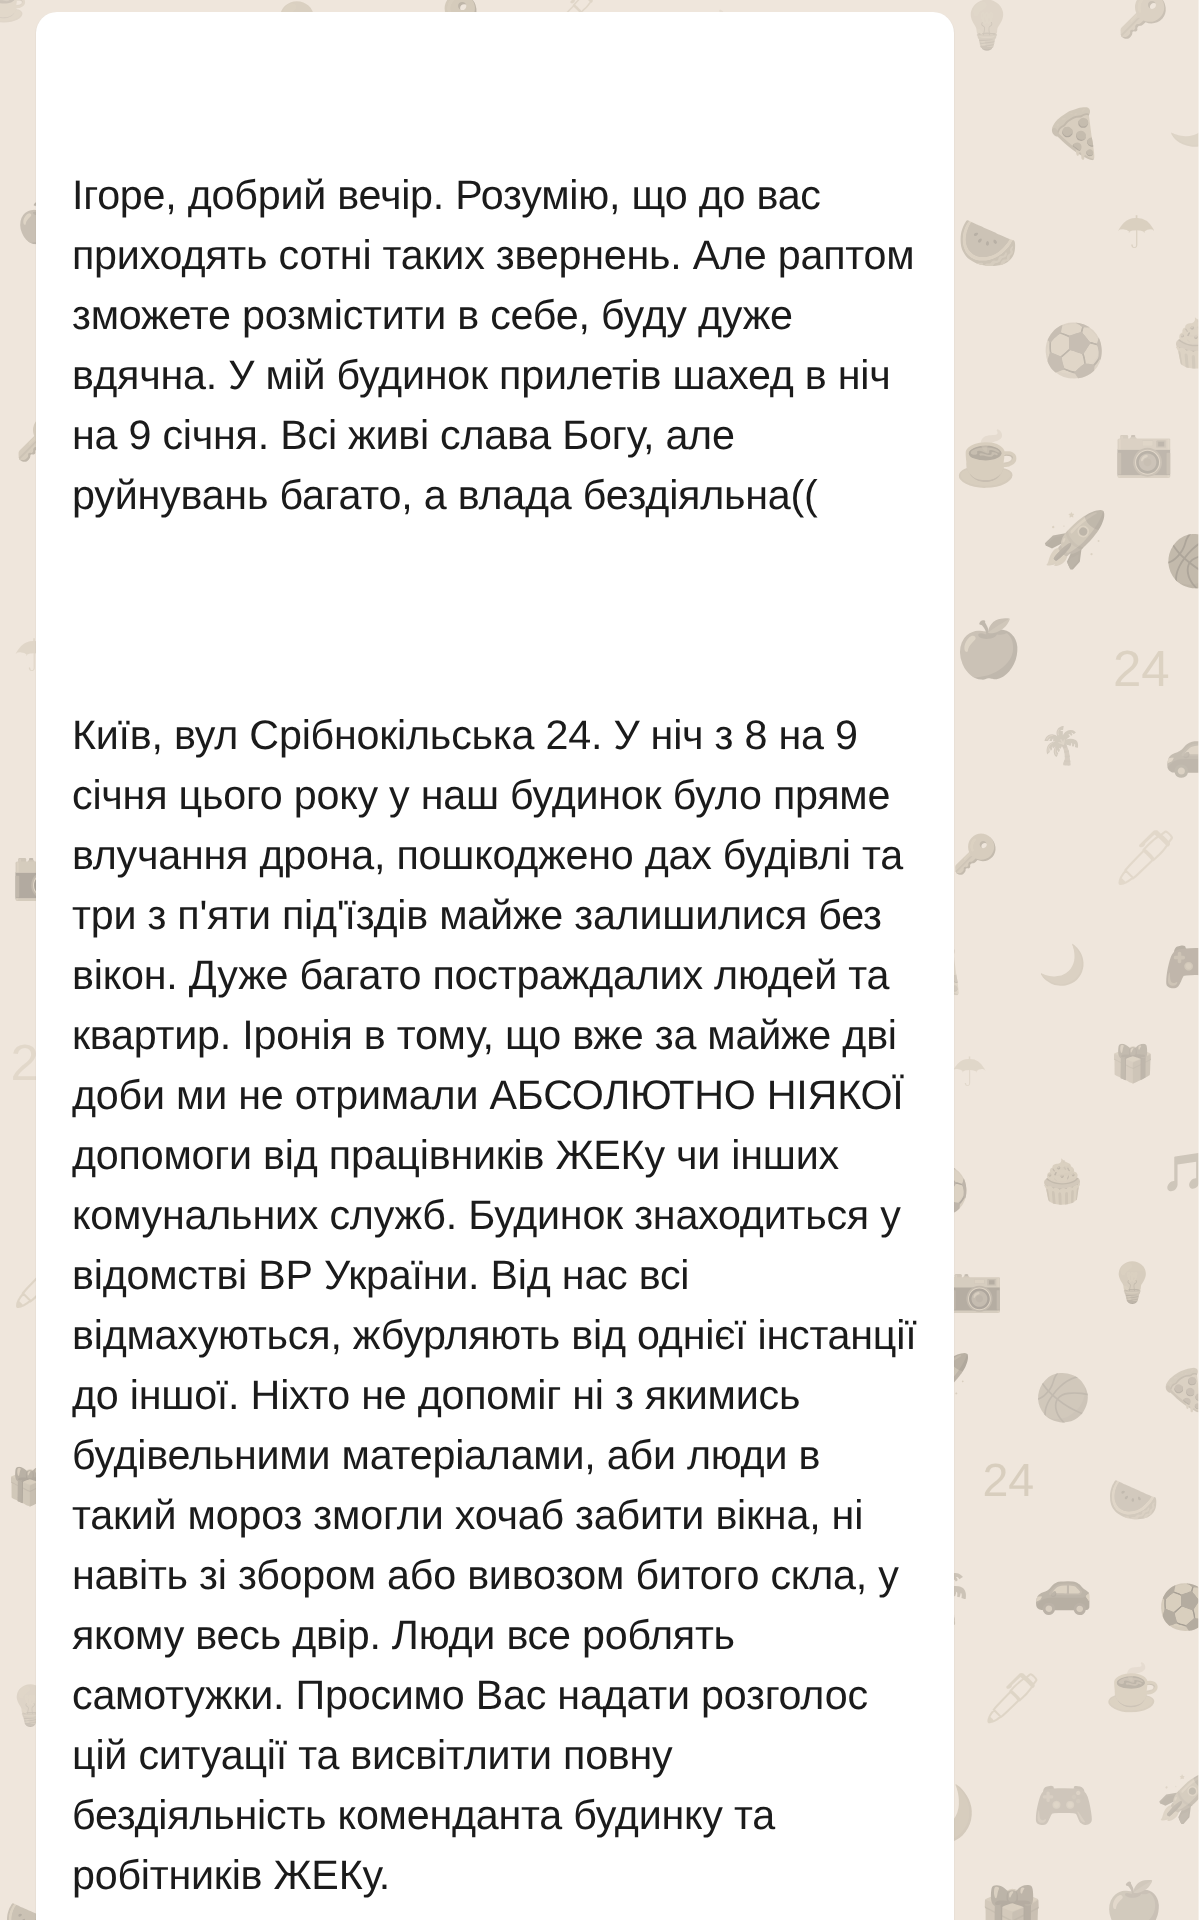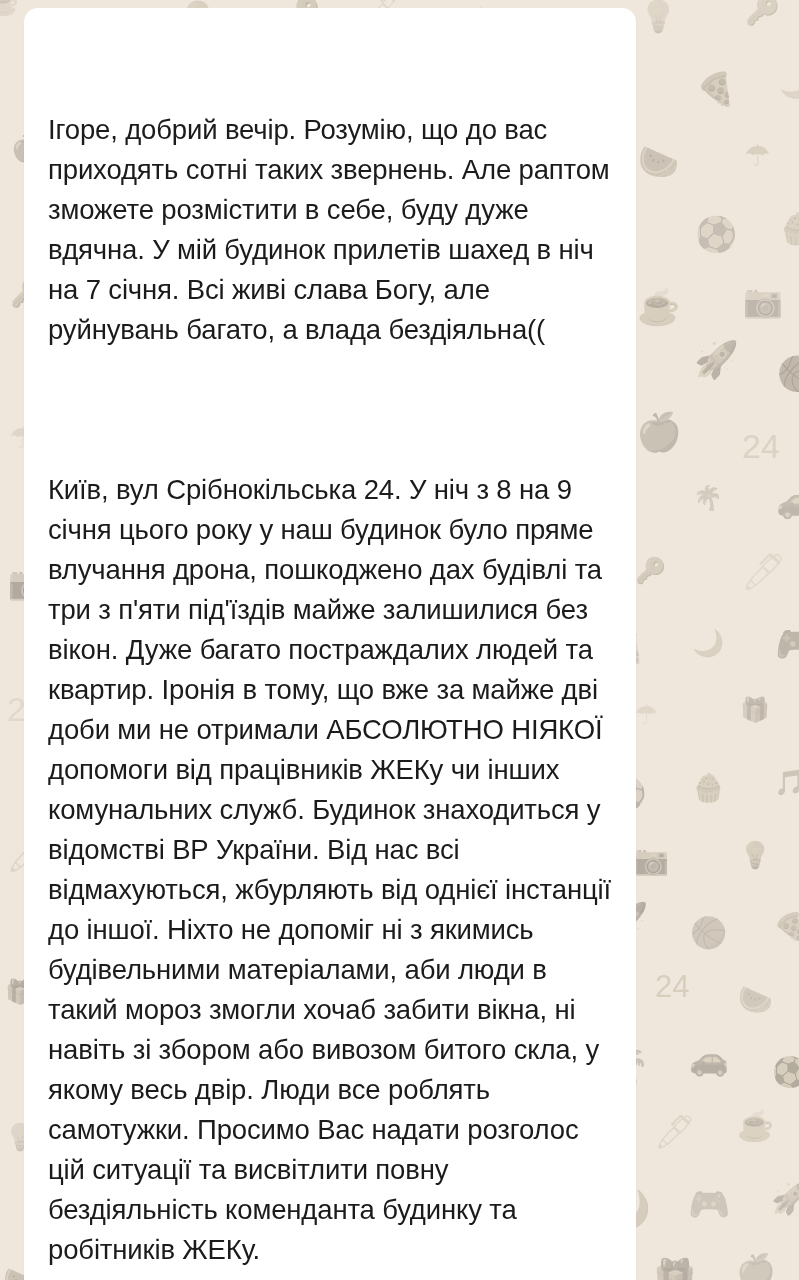--- a/index.html
+++ b/index.html
@@ -235,18 +235,18 @@
     <span class="doodle" style="left: 358px; top: 1252px; font-size: 30px; opacity: 0.52; filter: grayscale(1) brightness(1.18) contrast(0.35) sepia(0.45);">24</span>
     <span class="doodle" style="left: 464px; top: 1267px; font-size: 27px; opacity: 0.35; filter: grayscale(1) brightness(1.18) contrast(0.35) sepia(0.45);">🍉</span>
     <span class="doodle" style="left: 547px; top: 1263px; font-size: 24px; opacity: 0.42; filter: grayscale(1) brightness(1.18) contrast(0.35) sepia(0.45);">☂</span>
     <span class="doodle" style="left: 653px; top: 1259px; font-size: 35px; opacity: 0.49; filter: grayscale(1) brightness(1.18) contrast(0.35) sepia(0.45);">🎁</span>
     <span class="doodle" style="left: 736px; top: 1255px; font-size: 32px; opacity: 0.32; filter: grayscale(1) brightness(1.18) contrast(0.35) sepia(0.45);">🍎</span>
   </div>
 
 <div id="chat">
   <div class="bubble">
     <div class="msg-text">
-      <div class="para">Ігоре, добрий вечір. Розумію, що до вас приходять сотні таких звернень. Але раптом зможете розмістити в себе, буду дуже вдячна. У мій будинок прилетів шахед в ніч на 7 січня. Всі живі слава Богу, але руйнувань багато, а влада бездіяльна((</div>
+      <div class="para">Ігоре, добрий вечір. Розумію, що до вас приходять сотні таких звернень. Але раптом зможете розмістити в себе, буду дуже вдячна. У мій будинок прилетів шахед в ніч на 9 січня. Всі живі слава Богу, але руйнувань багато, а влада бездіяльна((</div>
       <div class="para">Київ, вул Срібнокільська 24. У ніч з 8 на 9 січня цього року у наш будинок було пряме влучання дрона, пошкоджено дах будівлі та три з п'яти під'їздів майже залишилися без вікон. Дуже багато постраждалих людей та квартир. Іронія в тому, що вже за майже дві доби ми не отримали АБСОЛЮТНО НІЯКОЇ допомоги від працівників ЖЕКу чи інших комунальних служб. Будинок знаходиться у відомстві ВР України. Від нас всі відмахуються, жбурляють від однієї інстанції до іншої. Ніхто не допоміг ні з якимись будівельними матеріалами, аби люди в такий мороз змогли хочаб забити вікна, ні навіть зі збором або вивозом битого скла, у якому весь двір. Люди все роблять самотужки. Просимо Вас надати розголос цій ситуації та висвітлити повну бездіяльність коменданта будинку та робітників ЖЕКу.</div>
     </div>
 
   </div>
 </div>
 
 </body></html>

